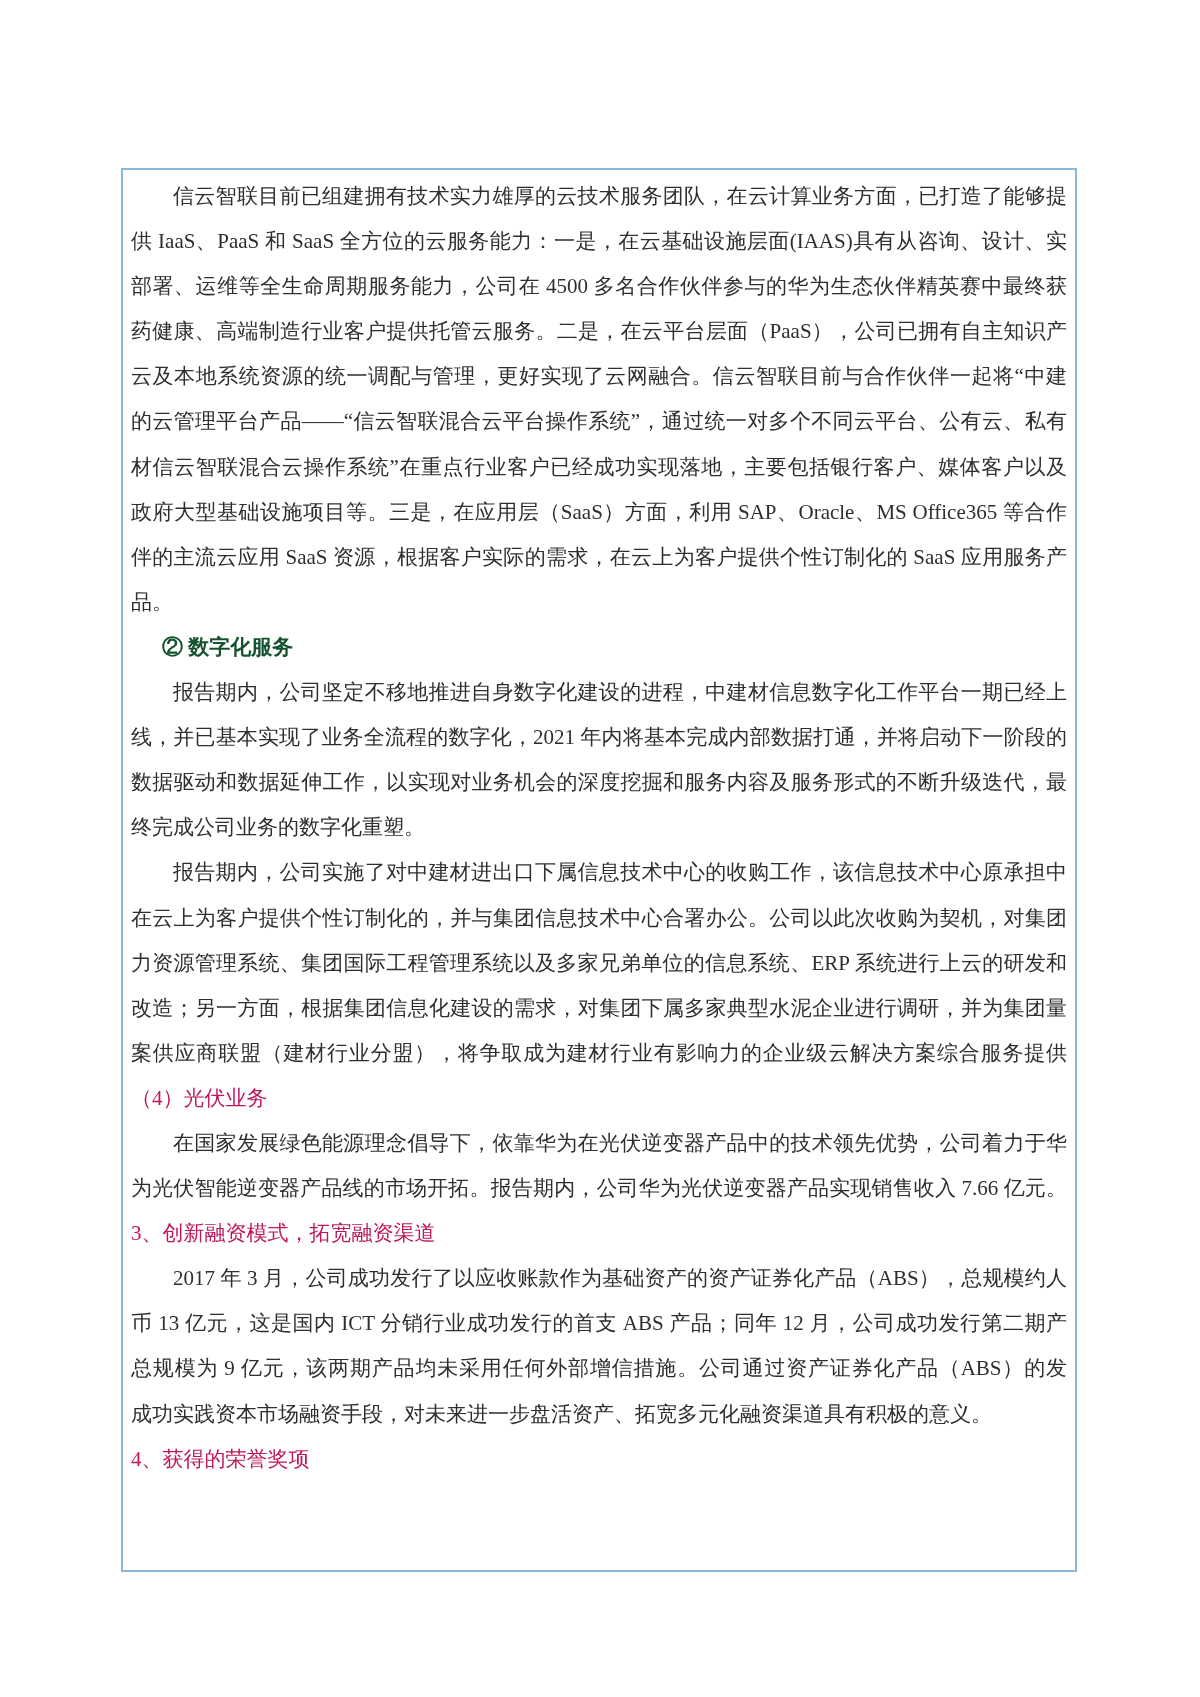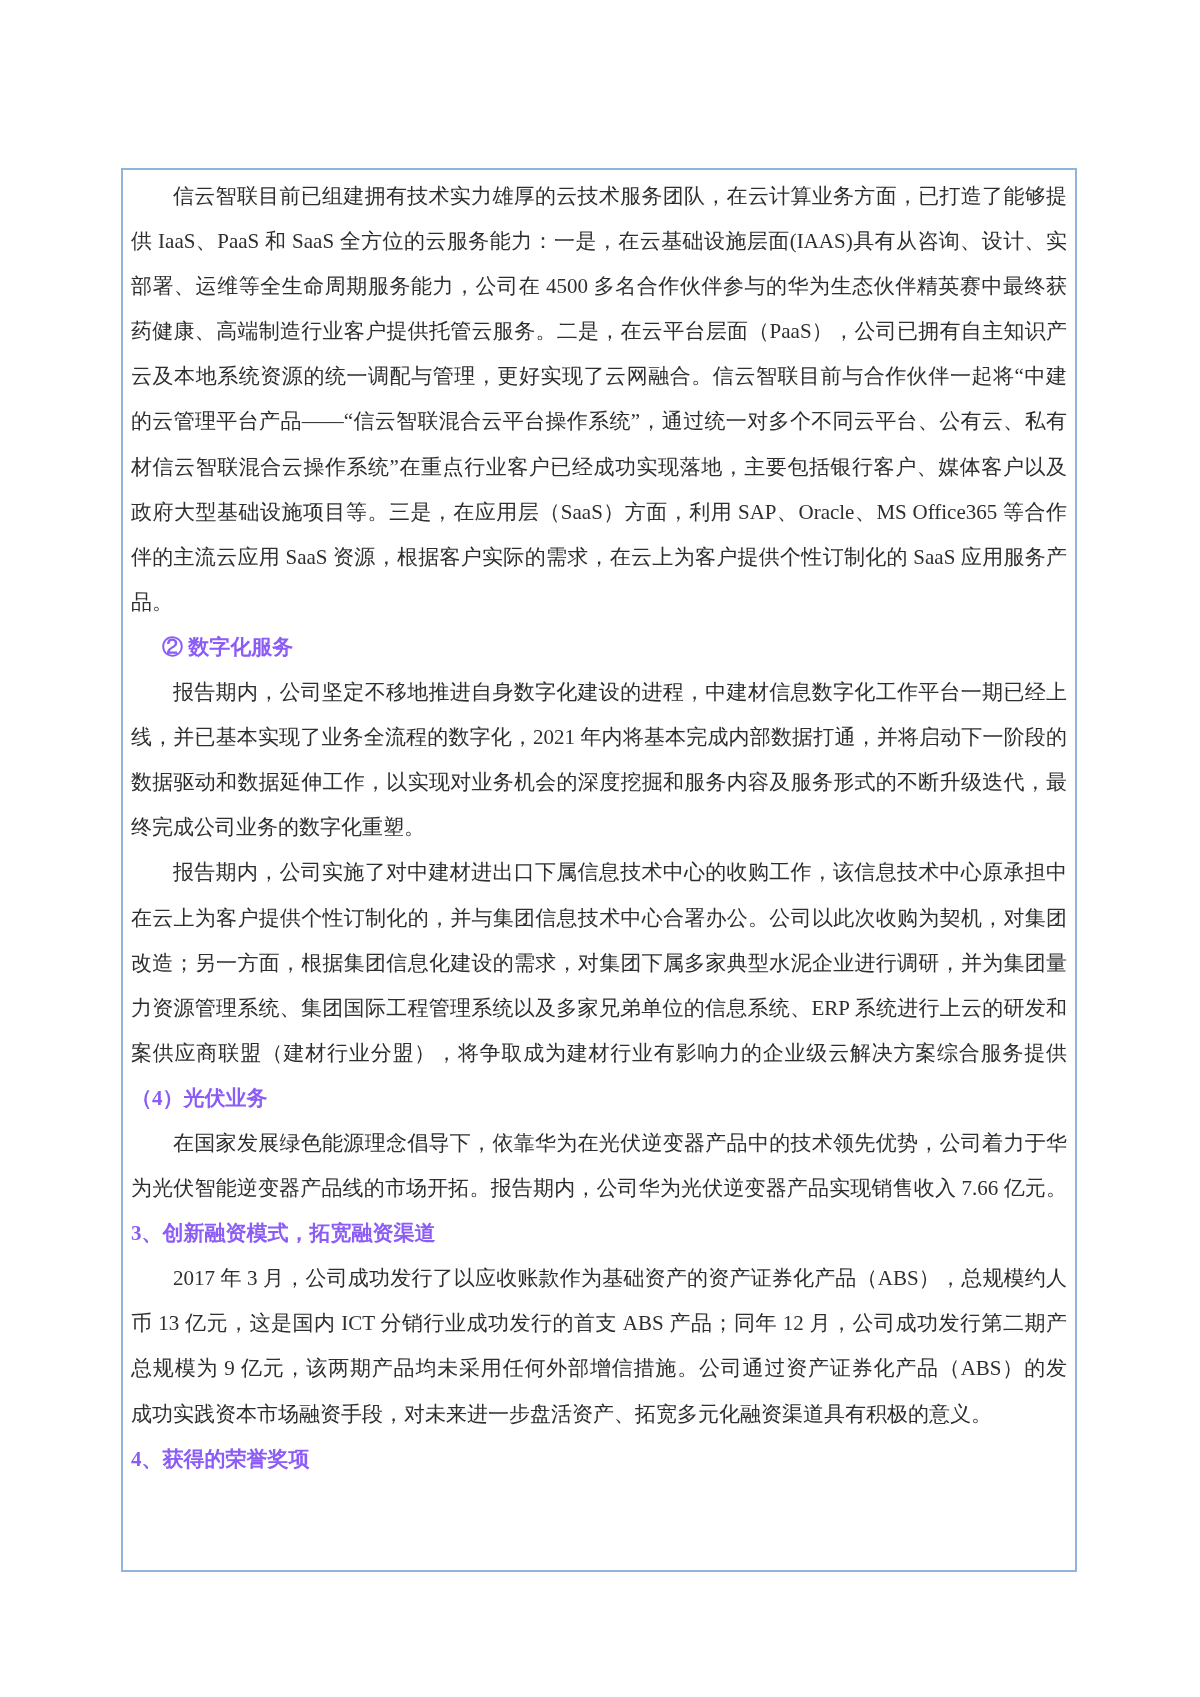--- a/index.html
+++ b/index.html
@@ -40,26 +40,26 @@
   }
   .line.just {
     text-align: justify;
     text-align-last: justify;
   }
   .line.indent {
     text-indent: 42px;
   }
   .line.heading-sub {
     font-weight: bold;
-    color: #8b5cf6;
+    color: #14532d;
     text-indent: 31px;
   }
   .line.heading-main {
-    font-weight: bold;
-    color: #8b5cf6;
+    font-weight: normal;
+    color: #be185d;
   }
 </style>
 </head>
 <body>
 
 <div class="page">
   <div class="content-box">
       <div class="line body indent just">信云智联目前已组建拥有技术实力雄厚的云技术服务团队，在云计算业务方面，已打造了能够提</div>
       <div class="line body just">供 IaaS、PaaS 和 SaaS 全方位的云服务能力：一是，在云基础设施层面(IAAS)具有从咨询、设计、实施、</div>
       <div class="line body just">部署、运维等全生命周期服务能力，公司在 4500 多名合作伙伴参与的华为生态伙伴精英赛中最终获</div>
@@ -70,22 +70,22 @@
       <div class="line body just">政府大型基础设施项目等。三是，在应用层（SaaS）方面，利用 SAP、Oracle、MS Office365 等合作伙</div>
       <div class="line body just">伴的主流云应用 SaaS 资源，根据客户实际的需求，在云上为客户提供个性订制化的 SaaS 应用服务产</div>
       <div class="line body">品。</div>
       <div class="line heading-sub">② 数字化服务</div>
       <div class="line body indent just">报告期内，公司坚定不移地推进自身数字化建设的进程，中建材信息数字化工作平台一期已经上</div>
       <div class="line body just">线，并已基本实现了业务全流程的数字化，2021 年内将基本完成内部数据打通，并将启动下一阶段的</div>
       <div class="line body just">数据驱动和数据延伸工作，以实现对业务机会的深度挖掘和服务内容及服务形式的不断升级迭代，最</div>
       <div class="line body">终完成公司业务的数字化重塑。</div>
       <div class="line body indent just">报告期内，公司实施了对中建材进出口下属信息技术中心的收购工作，该信息技术中心原承担中</div>
       <div class="line body just">在云上为客户提供个性订制化的，并与集团信息技术中心合署办公。公司以此次收购为契机，对集团人</div>
+      <div class="line body just">力资源管理系统、集团国际工程管理系统以及多家兄弟单位的信息系统、ERP 系统进行上云的研发和</div>
       <div class="line body just">改造；另一方面，根据集团信息化建设的需求，对集团下属多家典型水泥企业进行调研，并为集团量</div>
-      <div class="line body just">力资源管理系统、集团国际工程管理系统以及多家兄弟单位的信息系统、ERP 系统进行上云的研发和</div>
       <div class="line body just">案供应商联盟（建材行业分盟），将争取成为建材行业有影响力的企业级云解决方案综合服务提供商。</div>
       <div class="line heading-main">（4）光伏业务</div>
       <div class="line body indent just">在国家发展绿色能源理念倡导下，依靠华为在光伏逆变器产品中的技术领先优势，公司着力于华</div>
       <div class="line body just">为光伏智能逆变器产品线的市场开拓。报告期内，公司华为光伏逆变器产品实现销售收入 7.66 亿元。</div>
       <div class="line heading-main">3、创新融资模式，拓宽融资渠道</div>
       <div class="line body indent just">2017 年 3 月，公司成功发行了以应收账款作为基础资产的资产证券化产品（ABS），总规模约人民</div>
       <div class="line body just">币 13 亿元，这是国内 ICT 分销行业成功发行的首支 ABS 产品；同年 12 月，公司成功发行第二期产品，</div>
       <div class="line body just">总规模为 9 亿元，该两期产品均未采用任何外部增信措施。公司通过资产证券化产品（ABS）的发行，</div>
       <div class="line body">成功实践资本市场融资手段，对未来进一步盘活资产、拓宽多元化融资渠道具有积极的意义。</div>
       <div class="line heading-main">4、获得的荣誉奖项</div>

